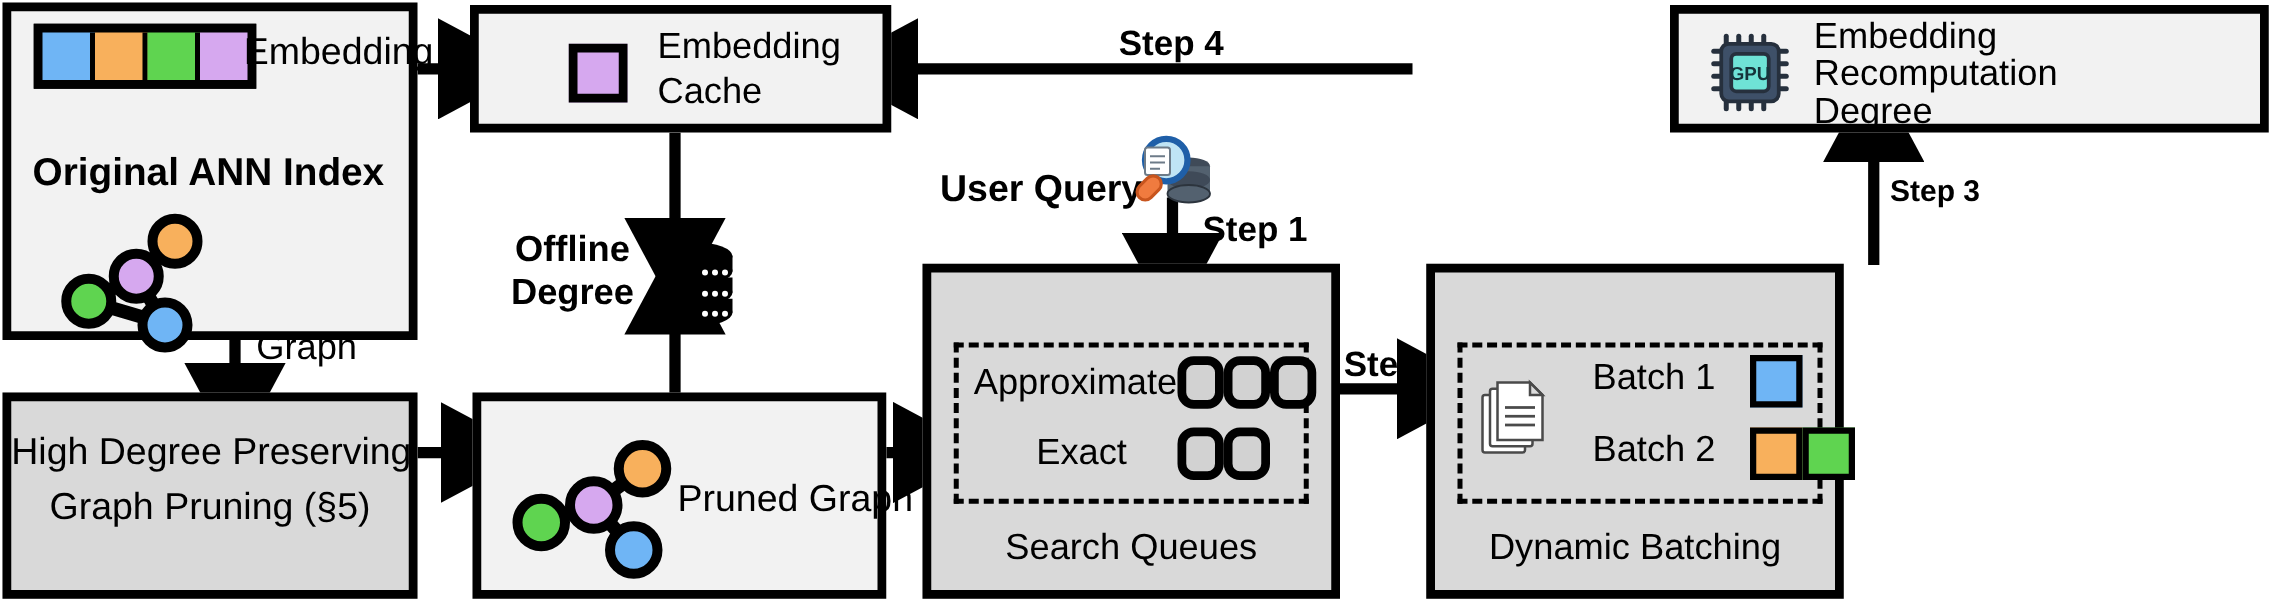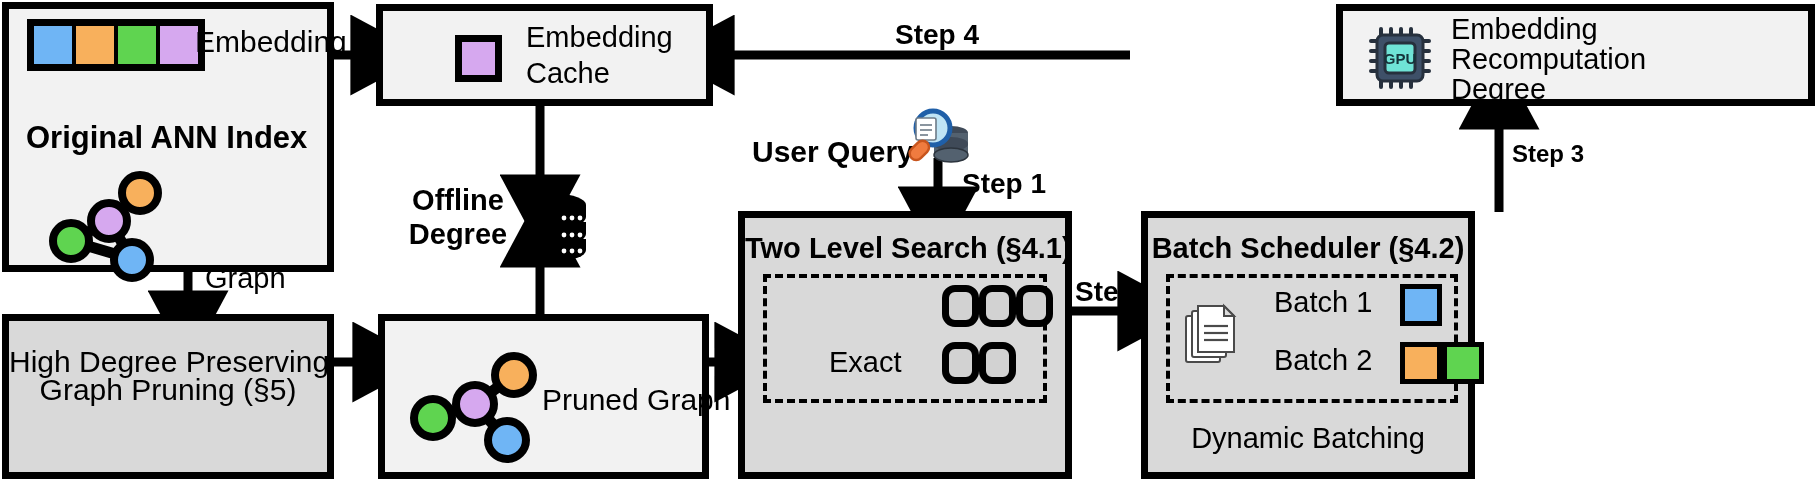--- a/index.html
+++ b/index.html
@@ -76,21 +76,21 @@
       <circle cx="62" cy="232" r="18" fill="#5fd450" stroke="#000" stroke-width="8"></circle>
       <circle cx="100" cy="212" r="18" fill="#d6a8ef" stroke="#000" stroke-width="8"></circle>
       <circle cx="131" cy="184" r="18" fill="#f8b05c" stroke="#000" stroke-width="8"></circle>
       <circle cx="123" cy="251" r="18" fill="#6fb5f5" stroke="#000" stroke-width="8"></circle>
     </svg>
     <div class="lbl" style="left:196px;top:206px;font-size:29px;margin-top:47px;">Graph</div>
   </div>
 
   <div class="box gray" style="left:2px;top:314px;width:332px;height:165px;">
     <div class="lbl ctr" style="left:0;top:24px;width:318px;font-size:30px;">High Degree Preserving</div>
-    <div class="lbl ctr" style="left:0;top:52px;width:318px;font-size:30px;">Graph Pruning (§5)</div>
+    <div class="lbl ctr" style="left:0;top:68px;width:318px;font-size:30px;">Graph Pruning (§5)</div>
   </div>
 
   <div class="box" style="left:376px;top:4px;width:337px;height:102px;">
     <div class="sq" style="left:72px;top:24px;width:47px;height:47px;background:#d6a8ef;"></div>
     <div class="lbl" style="left:143px;top:10px;font-size:29px;">Embedding</div>
     <div class="lbl" style="left:143px;top:46px;font-size:29px;">Cache</div>
   </div>
 
   <div class="lbl b ctr" style="left:398px;top:184px;width:120px;font-size:29px;">Offline</div>
   <div class="lbl b ctr" style="left:398px;top:218px;width:120px;font-size:29px;">Degree</div>
@@ -146,38 +146,38 @@
       <rect x="16" y="14" width="20" height="22" rx="2" fill="#ffffff" stroke="#6d7b88" stroke-width="1.6"></rect>
       <line x1="20" y1="21" x2="32" y2="21" stroke="#6d7b88" stroke-width="1.6"></line>
       <line x1="20" y1="26" x2="32" y2="26" stroke="#6d7b88" stroke-width="1.6"></line>
       <line x1="20" y1="31" x2="28" y2="31" stroke="#6d7b88" stroke-width="1.6"></line>
       <rect x="8" y="40" width="22" height="13" rx="6.5" transform="rotate(-45 19 46)" fill="#f07b3f" stroke="#c8551e" stroke-width="2.5"></rect>
     </g>
   </svg>
   <div class="lbl b" style="left:962px;top:168px;font-size:28px;">Step 1</div>
 
   <div class="box gray" style="left:738px;top:211px;width:334px;height:268px;">
-    <div class="lbl ctr b" style="left:0;top:14px;width:320px;font-size:29px;">Two Level Search (§4.1)</div>
 
     <div class="dashbox" style="left:18px;top:56px;width:284px;height:129px;">
+      <div class="lbl" style="left:12px;top:12px;font-size:29px;">Approximate</div>
       <div class="qitem" style="left:175px;top:7px;width:37px;height:42px;"></div>
       <div class="qitem" style="left:212px;top:7px;width:37px;height:42px;"></div>
       <div class="qitem" style="left:249px;top:7px;width:37px;height:42px;"></div>
 
       <div class="lbl" style="left:62px;top:68px;font-size:29px;">Exact</div>
       <div class="qitem" style="left:175px;top:64px;width:37px;height:42px;"></div>
       <div class="qitem" style="left:212px;top:64px;width:37px;height:42px;"></div>
     </div>
 
+    <div class="lbl ctr" style="left:0;top:204px;width:320px;font-size:29px;">Search Queues</div>
   </div>
 
   <div class="lbl b" style="left:1075px;top:276px;font-size:28px;">Step 2</div>
 
   <div class="box gray" style="left:1141px;top:211px;width:334px;height:268px;">
-    <div class="lbl ctr b" style="left:0;top:14px;width:320px;font-size:29px;">Batch Scheduler (§4.2)</div>
 
     <div class="dashbox" style="left:18px;top:56px;width:292px;height:129px;">
       <svg width="58" height="72" style="left:14px;top:26px;" viewBox="0 0 58 72">
         <g fill="#ffffff" stroke="#4a4a4a" stroke-width="2">
           <rect x="2" y="12" width="34" height="46" rx="2"></rect>
           <rect x="8" y="7" width="34" height="46" rx="2"></rect>
           <path d="M14,2 H40 L50,12 V48 H14 Z"></path>
         </g>
         <path d="M40,2 L40,12 L50,12 Z" fill="#dcdcdc" stroke="#4a4a4a" stroke-width="2"></path>
         <g stroke="#4a4a4a" stroke-width="2.2">

